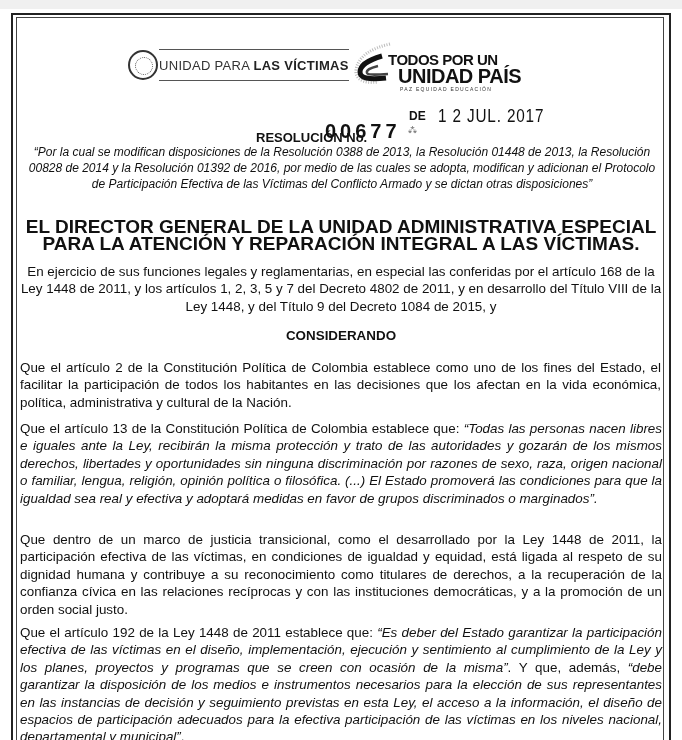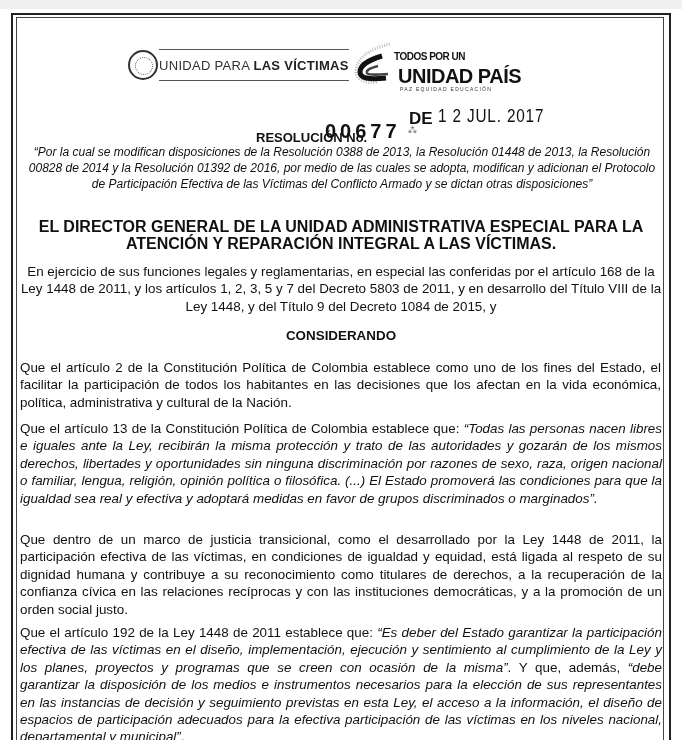--- a/index.html
+++ b/index.html
@@ -21,35 +21,35 @@
     }
     
     .logo-unidad { position: absolute; left: 128px; top: 44px; height: 42px; display: flex; align-items: center; }
     .seal { width: 30px; height: 30px; border-radius: 50%; border: 2px solid #333; box-sizing: border-box; position: relative; }
     .seal::after { content: ""; position: absolute; left: 5px; top: 5px; width: 16px; height: 16px; border-radius: 50%; border: 1px dotted #555; }
     .unidad-text-wrap { margin-left: 1px; border-top: 1px solid #555; border-bottom: 1px solid #555; padding: 6px 0; }
     .unidad-text { font-size: 13px; letter-spacing: 0.3px; color: #333; white-space: nowrap; }
     .unidad-text b { font-weight: bold; color: #222; }
     .logo-pais { position: absolute; left: 352px; top: 30px; width: 170px; height: 62px; }
     .pais-mark { position: absolute; left: 0; top: 12px; width: 40px; height: 44px; }
-    .pais-l1 { position: absolute; left: 42px; top: 21px; font-size: 10px; font-weight: bold; letter-spacing: -0.5px; color: #111; white-space: nowrap; }
+    .pais-l1 { position: absolute; left: 36px; top: 21px; font-size: 15px; font-weight: bold; letter-spacing: -0.5px; color: #111; white-space: nowrap; }
     .pais-l2 { position: absolute; left: 46px; top: 35px; font-size: 20px; font-weight: bold; letter-spacing: -0.5px; color: #111; white-space: nowrap; }
     .pais-l3 { position: absolute; left: 48px; top: 56px; font-size: 5px; letter-spacing: 1.3px; color: #333; white-space: nowrap; }
     
     .res-label { position: absolute; left: 256px; top: 110px; font-size: 13px; font-weight: bold; white-space: nowrap; margin-top: 20px; }
     .res-number { position: absolute; left: 325px; top: 120px; font-size: 20px; font-weight: bold; letter-spacing: 4px; white-space: nowrap; }
-    .res-de { position: absolute; left: 409px; top: 109px; font-size: 17px; font-weight: bold; }
+    .res-de { position: absolute; left: 409px; top: 109px; font-size: 12px; font-weight: bold; }
     .res-date { position: absolute; left: 438px; top: 106px; font-size: 18px; transform: scaleX(0.85); transform-origin: left; white-space: nowrap; letter-spacing: 1px; }
     .stamp-mark { position: absolute; left: 408px; top: 123px; font-size: 8px; color: #666; }
     
     .para { position: absolute; left: 20px; width: 642px; font-size: 13.4px; line-height: 17.4px; }
     .center { text-align: center; }
     .justify { text-align: justify; text-align-last: left; }
     .subtitle { top: 144px; font-style: italic; font-size: 12px; line-height: 16px; left: 28px; width: 628px; }
-    .director { top: 218px; font-weight: bold; font-size: 16px; line-height: 17px; }
+    .director { top: 218px; font-weight: bold; font-size: 19px; line-height: 17px; }
     .ejercicio { top: 263px; }
     .considerando { top: 327px; font-weight: bold; }
     .p1 { top: 359px; left: 20px; width: 641px; }
     .p2 { top: 420px; }
     .p3 { top: 531px; }
     .p4 { top: 624px; }
     .it { font-style: italic; }
   </style>
 </head>
 <body>
@@ -79,21 +79,21 @@
 <div class="res-label">RESOLUCIÓN No.</div>
 <div class="res-number">00677</div>
 <div class="res-de">DE</div>
 <div class="stamp-mark">⁂</div>
 <div class="res-date">1 2 JUL. 2017</div>
 
 <div class="para center subtitle">“Por la cual se modifican disposiciones de la Resolución 0388 de 2013, la Resolución 01448 de 2013, la Resolución 00828 de 2014 y la Resolución 01392 de 2016, por medio de las cuales se adopta, modifican y adicionan el Protocolo de Participación Efectiva de las Víctimas del Conflicto Armado y se dictan otras disposiciones”</div>
 
 <div class="para center director">EL DIRECTOR  GENERAL DE LA UNIDAD ADMINISTRATIVA ESPECIAL PARA LA ATENCIÓN Y REPARACIÓN INTEGRAL A LAS VÍCTIMAS.</div>
 
-<div class="para center ejercicio">En ejercicio de sus funciones legales y reglamentarias, en especial las conferidas por el artículo 168 de la Ley 1448 de 2011, y los artículos 1, 2, 3, 5 y 7 del Decreto 5803 de 2011, y en desarrollo del Título VIII de la Ley 1448, y del Título 9 del Decreto 1084 de 2015, y</div>
+<div class="para center ejercicio">En ejercicio de sus funciones legales y reglamentarias, en especial las conferidas por el artículo 168 de la Ley 1448 de 2011, y los artículos 1, 2, 3, 5 y 7 del Decreto 4802 de 2011, y en desarrollo del Título VIII de la Ley 1448, y del Título 9 del Decreto 1084 de 2015, y</div>
 
 <div class="para center considerando">CONSIDERANDO</div>
 
 <div class="para justify p1">Que el artículo 2 de la Constitución Política de Colombia establece como uno de los fines del Estado, el facilitar la participación de todos los habitantes en las decisiones que los afectan en la vida económica, política, administrativa y cultural de la Nación.</div>
 
 <div class="para justify p2"><span>Que el artículo 13 de la Constitución Política de Colombia establece que: </span><span class="it">“Todas las personas nacen libres e iguales ante la Ley, recibirán la misma protección y trato de las autoridades y gozarán de los mismos derechos, libertades y oportunidades sin ninguna discriminación por razones de sexo, raza, origen nacional o familiar, lengua, religión, opinión política o filosófica. (...) El Estado promoverá las condiciones para que la igualdad sea real y efectiva y adoptará medidas en favor de grupos discriminados o marginados”.</span></div>
 
 <div class="para justify p3">Que dentro de un marco de justicia transicional, como el desarrollado por la Ley 1448 de 2011, la participación efectiva de las víctimas, en condiciones de igualdad y equidad, está ligada al respeto de su dignidad humana y contribuye a su reconocimiento como titulares de derechos, a la recuperación de la confianza cívica en las relaciones recíprocas y con las instituciones democráticas, y a la promoción de un orden social justo.</div>
 
 <div class="para justify p4"><span>Que el artículo 192 de la Ley 1448 de 2011 establece que: </span><span class="it">“Es deber del Estado garantizar la participación efectiva de las víctimas en el diseño, implementación, ejecución y sentimiento al cumplimiento de la Ley y los planes, proyectos y programas que se creen con ocasión de la misma”</span><span>. Y que, además, </span><span class="it">“debe garantizar la disposición de los medios e instrumentos necesarios para la elección de sus representantes en las instancias de decisión y seguimiento previstas en esta Ley, el acceso a la información, el diseño de espacios de participación adecuados para la efectiva participación de las víctimas en los niveles nacional, departamental y municipal”</span><span>.</span></div>

